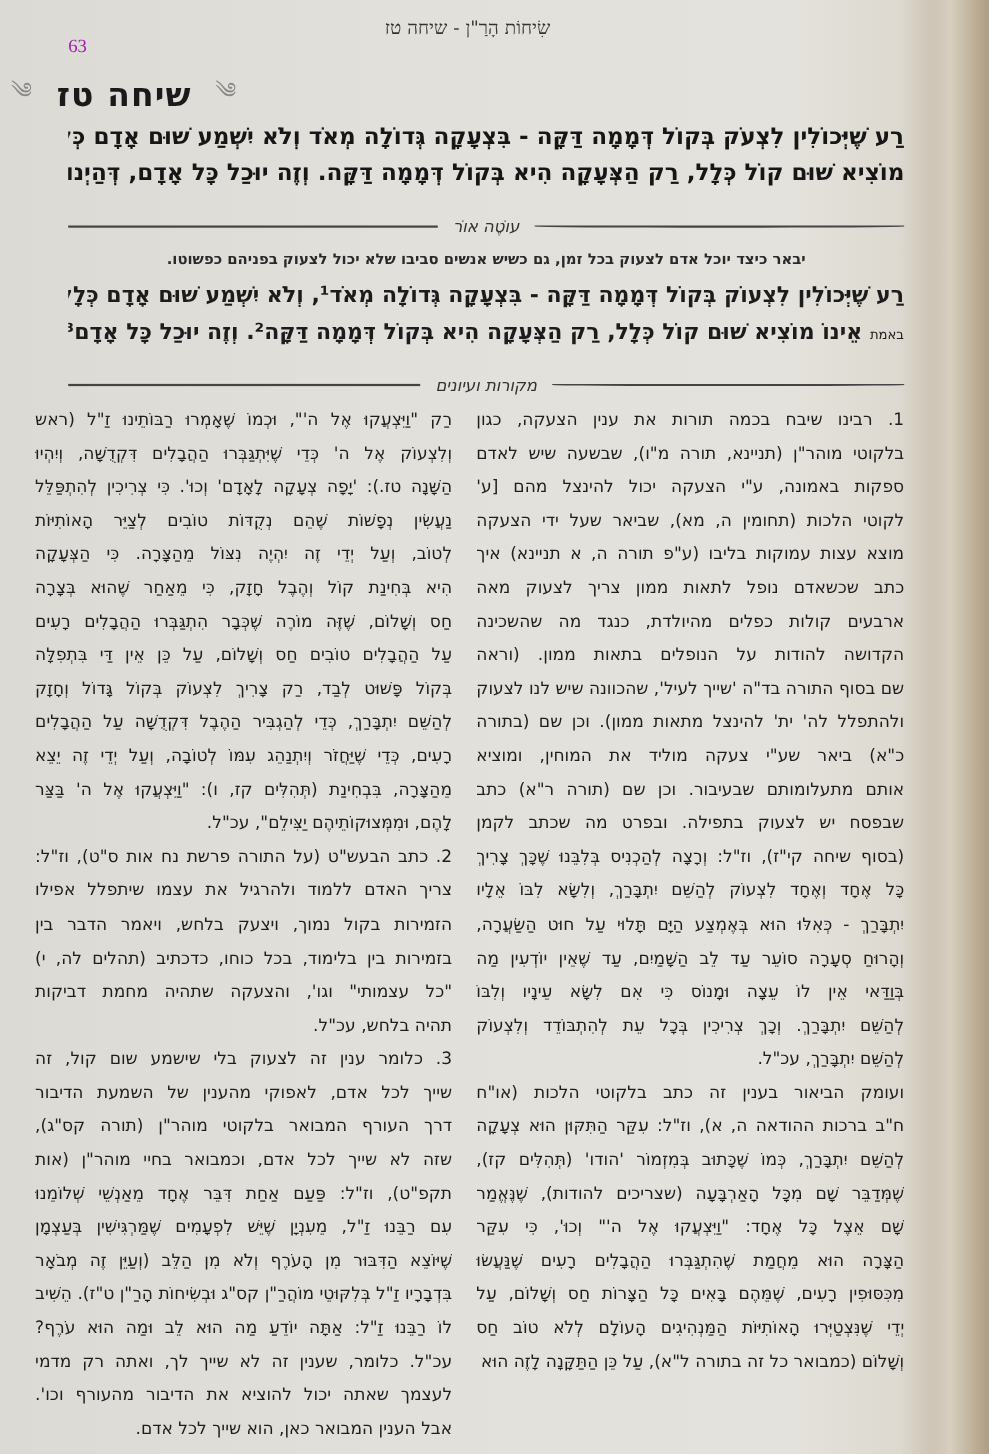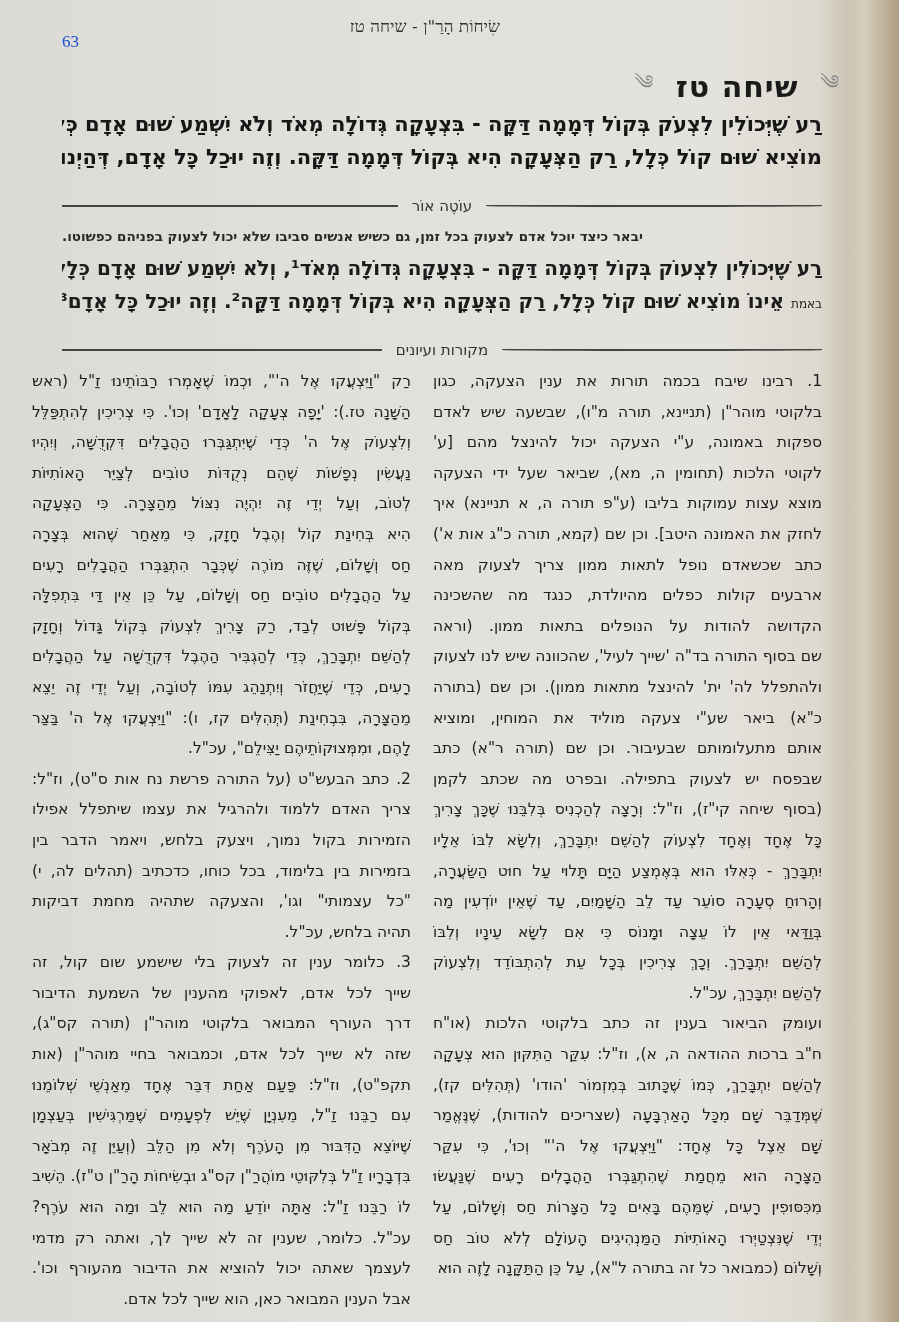--- a/index.html
+++ b/index.html
@@ -15,51 +15,51 @@
   .page {
     position: absolute; top: 0; left: 0; width: 850px; height: 1322px;
     direction: rtl;
   }
   .running-head {
     position: absolute; top: 16px; left: 0; width: 850px; text-align: center;
     font-size: 17px; color: #333; font-family: "DejaVu Serif", serif;
   }
   .page-number {
     position: absolute; top: 32px; left: 62px; direction: ltr;
-    font-family: "Liberation Serif", serif; font-size: 17px; color: #1d4ed8;
+    font-family: "Liberation Serif", serif; font-size: 17px; color: #a21caf;
   }
   .chapter-title {
-    position: absolute; top: 60px; left: 0; width: 850px; text-align: right;
+    position: absolute; top: 60px; left: 0; width: 850px; text-align: left;
     font-size: 30px; font-weight: bold; color: #1a1a1a;
     font-family: "DejaVu Sans", sans-serif; letter-spacing: 1px;
   }
   .ornament {
     display: inline-block; vertical-align: middle; color: #888; font-size: 20px;
     font-weight: normal; margin: 0 10px;
   }
   .block {
     position: absolute; left: 62px; width: 760px; text-align: justify;
     text-align-last: justify;
   }
   .main-text {
     top: 108px; font-size: 21px; line-height: 33px; font-weight: bold;
     font-family: "DejaVu Sans", sans-serif; color: #161616;
   }
   .main-text .line { display: block; white-space: nowrap; overflow: hidden; }
   .divider {
     position: absolute; left: 62px; width: 760px; height: 20px;
-    display: flex; align-items: center; gap: 14px; direction: rtl;
+    display: flex; align-items: center; gap: 14px; direction: rtl; font-style: italic;
   }
   .divider .rule { flex: 1; height: 2px; background: #444; }
   .divider .rule.r { border-radius: 0 0 50% 50%; }
   .divider .label {
     font-size: 15px; color: #333; font-family: "DejaVu Sans", sans-serif; white-space: nowrap;
   }
   .summary {
-    position: absolute; top: 228px; left: 62px; width: 760px; text-align: left;
+    position: absolute; top: 228px; left: 62px; width: 760px; text-align: center;
     font-size: 13.5px; font-weight: bold; color: #2a2a2a;
     font-family: "DejaVu Sans", sans-serif;
   }
   .second-text {
     top: 252px; font-size: 20px; line-height: 33px; font-weight: bold;
     font-family: "DejaVu Sans", sans-serif;
   }
   .second-text .line { display: block; white-space: nowrap; overflow: hidden; }
   .second-text .prefix { font-weight: normal; font-size: 12px; }
   .columns {
@@ -110,21 +110,20 @@
     <div class="rule"></div>
   </div>
 
   <div class="columns">
     <div class="col" id="col-right">
         <span class="line">1. רבינו שיבח בכמה תורות את ענין הצעקה, כגון</span>
         <span class="line">בלקוטי מוהר"ן (תניינא, תורה מ"ו), שבשעה שיש לאדם</span>
         <span class="line">ספקות באמונה, ע"י הצעקה יכול להינצל מהם [ע'</span>
         <span class="line">לקוטי הלכות (תחומין ה, מא), שביאר שעל ידי הצעקה</span>
         <span class="line">מוצא עצות עמוקות בליבו (ע"פ תורה ה, א תניינא) איך</span>
-        <span class="line">לחזק את האמונה היטב]. וכן שם (קמא, תורה כ"ג אות א')</span>
         <span class="line">כתב שכשאדם נופל לתאות ממון צריך לצעוק מאה</span>
         <span class="line">ארבעים קולות כפלים מהיולדת, כנגד מה שהשכינה</span>
         <span class="line">הקדושה להודות על הנופלים בתאות ממון. (וראה</span>
         <span class="line">שם בסוף התורה בד"ה 'שייך לעיל', שהכוונה שיש לנו לצעוק</span>
         <span class="line">ולהתפלל לה' ית' להינצל מתאות ממון). וכן שם (בתורה</span>
         <span class="line">כ"א) ביאר שע"י צעקה מוליד את המוחין, ומוציא</span>
         <span class="line">אותם מתעלומותם שבעיבור. וכן שם (תורה ר"א) כתב</span>
         <span class="line">שבפסח יש לצעוק בתפילה. ובפרט מה שכתב לקמן</span>
         <span class="line">(בסוף שיחה קי"ז), וז"ל: וְרָצָה לְהַכְנִיס בְּלִבֵּנוּ שֶׁכָּךְ צָרִיךְ</span>
         <span class="line">כָּל אֶחָד וְאֶחָד לִצְעוֹק לְהַשֵּׁם יִתְבָּרַךְ, וְלִשָּׂא לִבּוֹ אֵלָיו</span>
@@ -138,22 +137,22 @@
         <span class="line">לְהַשֵּׁם יִתְבָּרַךְ, כְּמוֹ שֶׁכָּתוּב בְּמִזְמוֹר 'הודו' (תְּהִלִּים קז),</span>
         <span class="line">שֶׁמְּדַבֵּר שָׁם מִכָּל הָאַרְבָּעָה (שצריכים להודות), שֶׁנֶּאֱמַר</span>
         <span class="line">שָׁם אֵצֶל כָּל אֶחָד: "וַיִּצְעֲקוּ אֶל ה'" וְכוּ', כִּי עִקַּר</span>
         <span class="line">הַצָּרָה הוּא מֵחֲמַת שֶׁהִתְגַּבְּרוּ הַהֲבָלִים רָעִים שֶׁנַּעֲשׂוּ</span>
         <span class="line">מִכִּסּוּפִין רָעִים, שֶׁמֵּהֶם בָּאִים כָּל הַצָּרוֹת חַס וְשָׁלוֹם, עַל</span>
         <span class="line">יְדֵי שֶׁנִּצְטַיְּרוּ הָאוֹתִיּוֹת הַמַּנְהִיגִים הָעוֹלָם לְלֹא טוֹב חַס</span>
         <span class="line last">וְשָׁלוֹם (כמבואר כל זה בתורה ל"א), עַל כֵּן הַתַּקָּנָה לָזֶה הוּא</span>
       </div>
     <div class="col" id="col-left">
         <span class="line">רַק "וַיִּצְעֲקוּ אֶל ה'", וּכְמוֹ שֶׁאָמְרוּ רַבּוֹתֵינוּ זַ"ל (ראש</span>
+        <span class="line">וְלִצְעוֹק אֶל ה' כְּדֵי שֶׁיִּתְגַּבְּרוּ הַהֲבָלִים דִּקְדֻשָּׁה, וְיִהְיוּ</span>
         <span class="line">הַשָּׁנָה טז.): 'יָפָה צְעָקָה לָאָדָם' וְכוּ'. כִּי צְרִיכִין לְהִתְפַּלֵּל</span>
-        <span class="line">וְלִצְעוֹק אֶל ה' כְּדֵי שֶׁיִּתְגַּבְּרוּ הַהֲבָלִים דִּקְדֻשָּׁה, וְיִהְיוּ</span>
         <span class="line">נַעֲשִׂין נְפָשׁוֹת שֶׁהֵם נְקֻדּוֹת טוֹבִים לְצַיֵּר הָאוֹתִיּוֹת</span>
         <span class="line">לְטוֹב, וְעַל יְדֵי זֶה יִהְיֶה נִצּוֹל מֵהַצָּרָה. כִּי הַצְּעָקָה</span>
         <span class="line">הִיא בְּחִינַת קוֹל וְהֶבֶל חָזָק, כִּי מֵאַחַר שֶׁהוּא בְּצָרָה</span>
         <span class="line">חַס וְשָׁלוֹם, שֶׁזֶּה מוֹרֶה שֶׁכְּבָר הִתְגַּבְּרוּ הַהֲבָלִים רָעִים</span>
         <span class="line">עַל הַהֲבָלִים טוֹבִים חַס וְשָׁלוֹם, עַל כֵּן אֵין דַּי בִּתְפִלָּה</span>
         <span class="line">בְּקוֹל פָּשׁוּט לְבַד, רַק צָרִיךְ לִצְעוֹק בְּקוֹל גָּדוֹל וְחָזָק</span>
         <span class="line">לְהַשֵּׁם יִתְבָּרַךְ, כְּדֵי לְהַגְבִּיר הַהֶבֶל דִּקְדֻשָּׁה עַל הַהֲבָלִים</span>
         <span class="line">רָעִים, כְּדֵי שֶׁיַּחֲזֹר וְיִתְנַהֵג עִמּוֹ לְטוֹבָה, וְעַל יְדֵי זֶה יֵצֵא</span>
         <span class="line">מֵהַצָּרָה, בִּבְחִינַת (תְּהִלִּים קז, ו): "וַיִּצְעֲקוּ אֶל ה' בַּצַּר</span>
         <span class="line last">לָהֶם, וּמִמְּצוּקוֹתֵיהֶם יַצִּילֵם", עכ"ל.</span>

